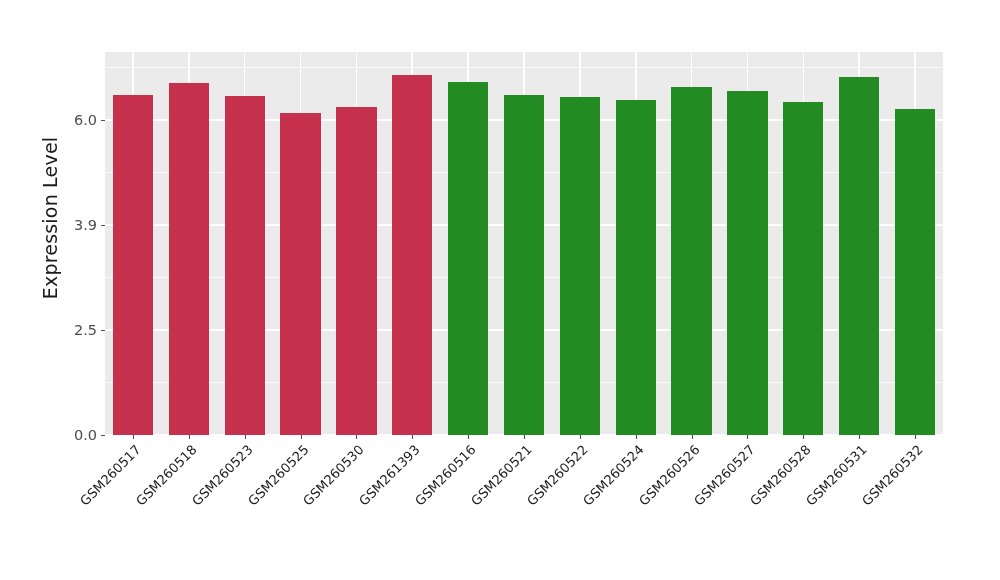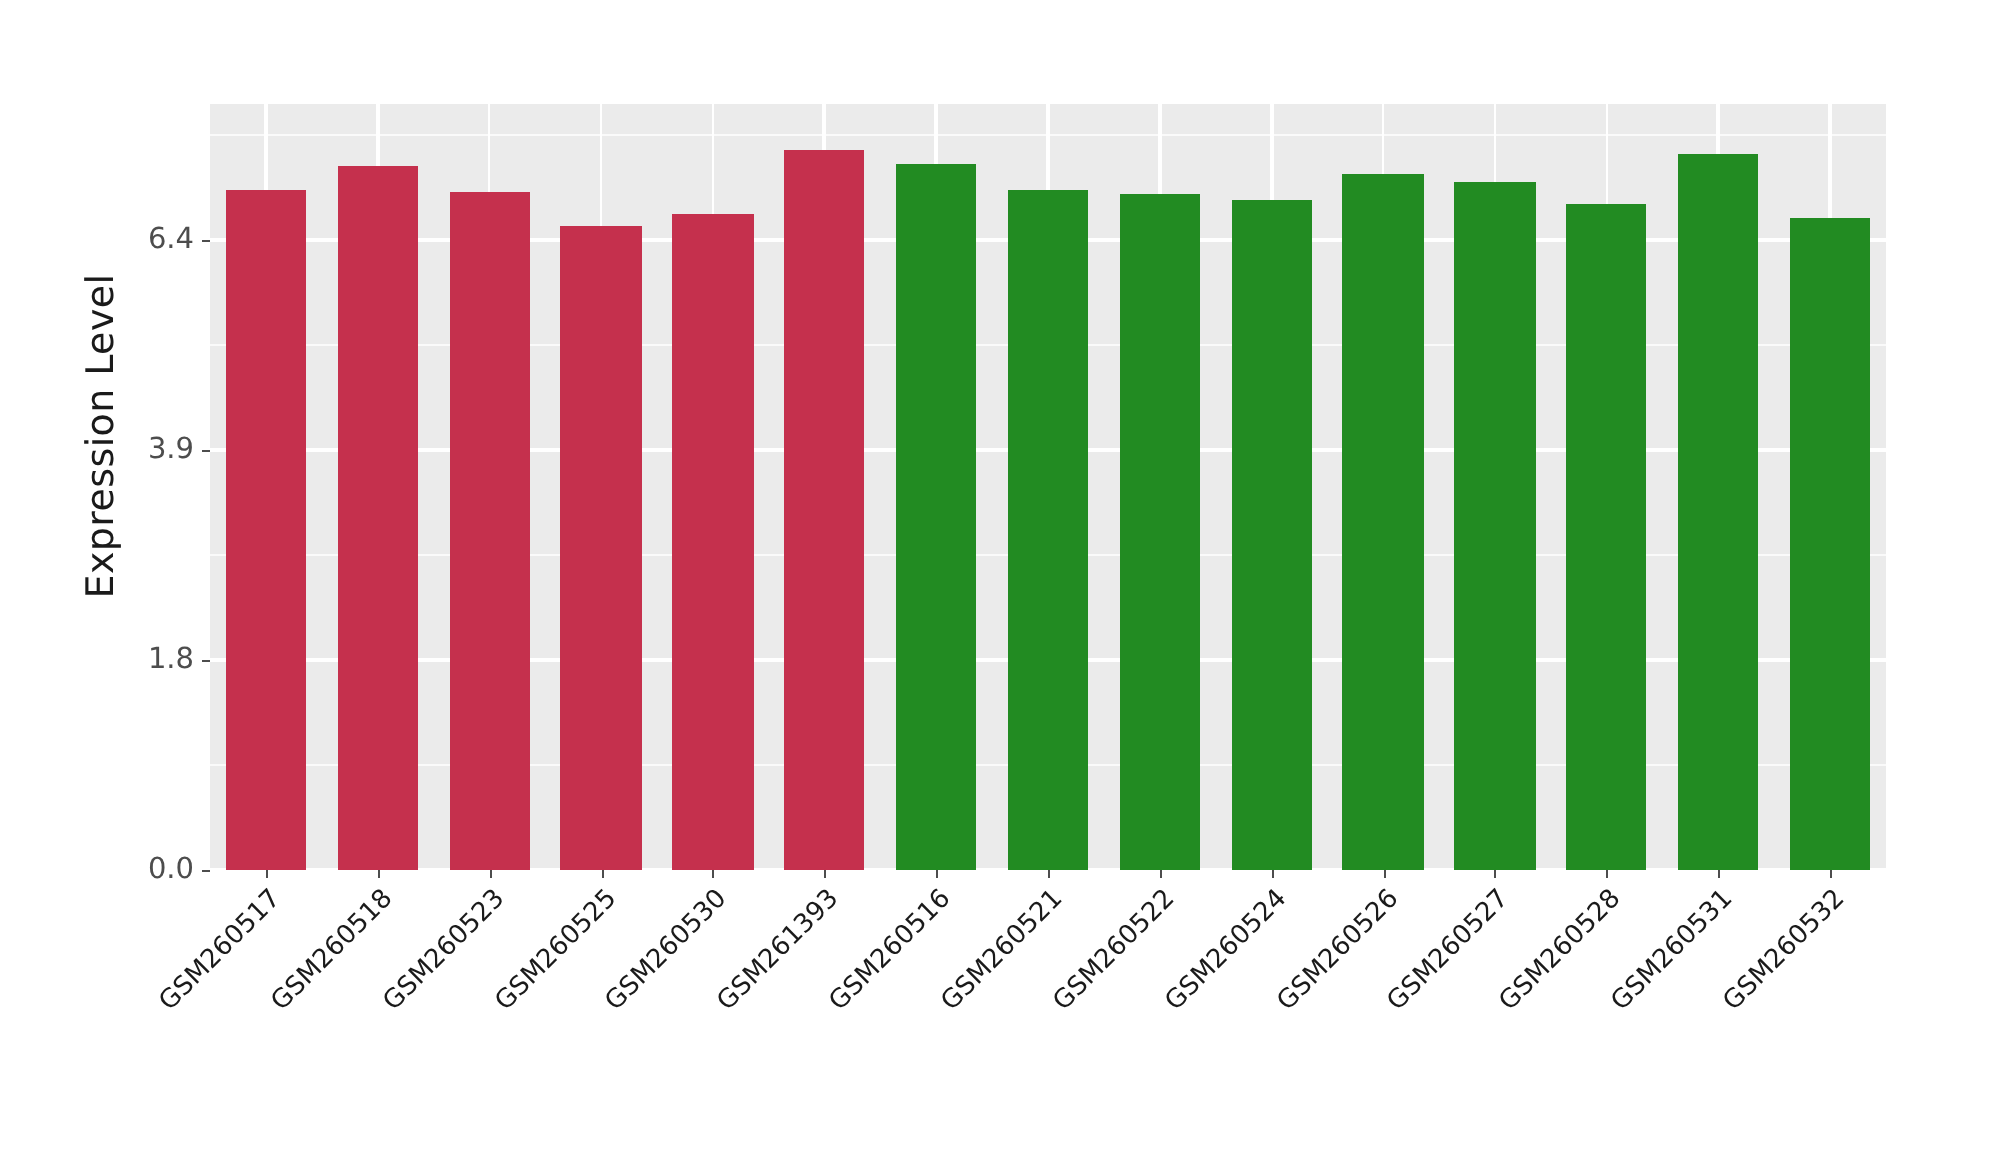--- a/index.html
+++ b/index.html
@@ -141,29 +141,29 @@
   <div id="y-axis-title">
     <span>Expression Level</span>
   </div>
 
   <div id="y-ticks">
       <div class="y-tick" style="top: 435px;">
         <span class="y-tick-label">0.0</span>
         <span class="y-tick-mark"></span>
       </div>
       <div class="y-tick" style="top: 330.011px;">
-        <span class="y-tick-label">1.8</span>
+        <span class="y-tick-label">2.5</span>
         <span class="y-tick-mark"></span>
       </div>
       <div class="y-tick" style="top: 225.022px;">
         <span class="y-tick-label">3.9</span>
         <span class="y-tick-mark"></span>
       </div>
       <div class="y-tick" style="top: 120.033px;">
-        <span class="y-tick-label">6.4</span>
+        <span class="y-tick-label">6.0</span>
         <span class="y-tick-mark"></span>
       </div>
     </div>
 
   <div id="plot-panel">
     <div id="grid-layer">
         <div class="grid-major-y" style="top: 382.2px;"></div>
         <div class="grid-major-y" style="top: 277.211px;"></div>
         <div class="grid-major-y" style="top: 172.222px;"></div>
         <div class="grid-major-y" style="top: 67.2329px;"></div>

